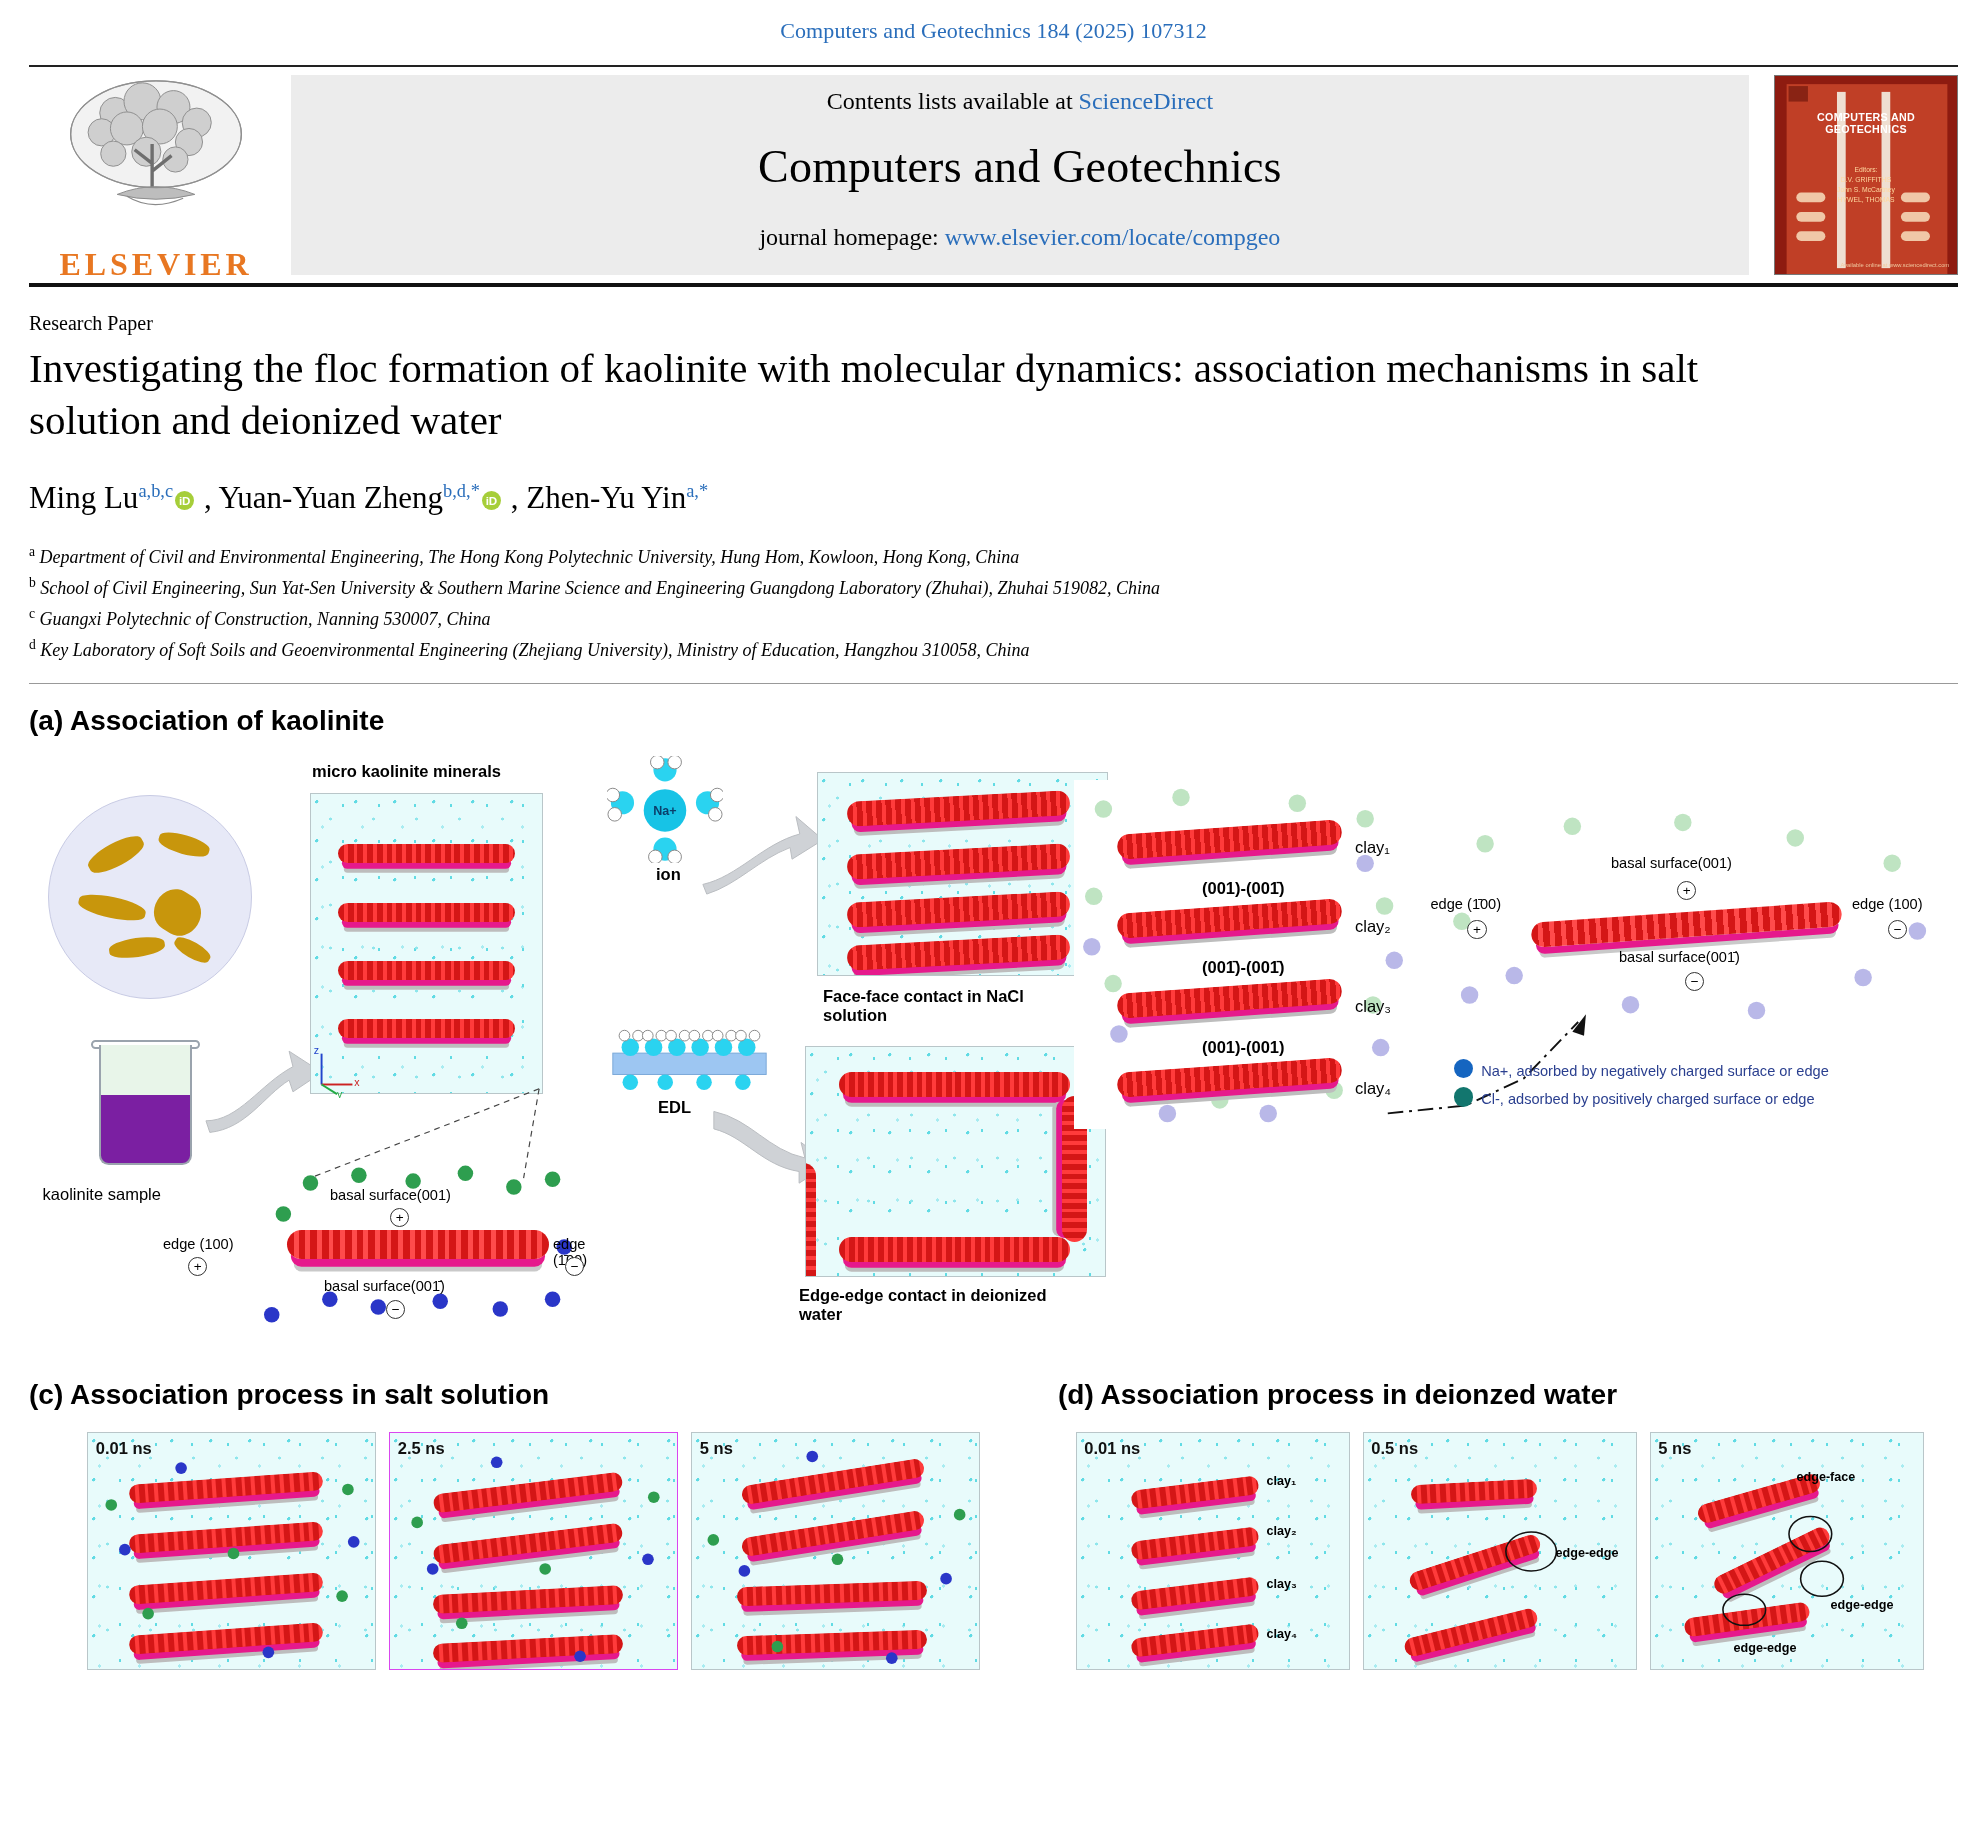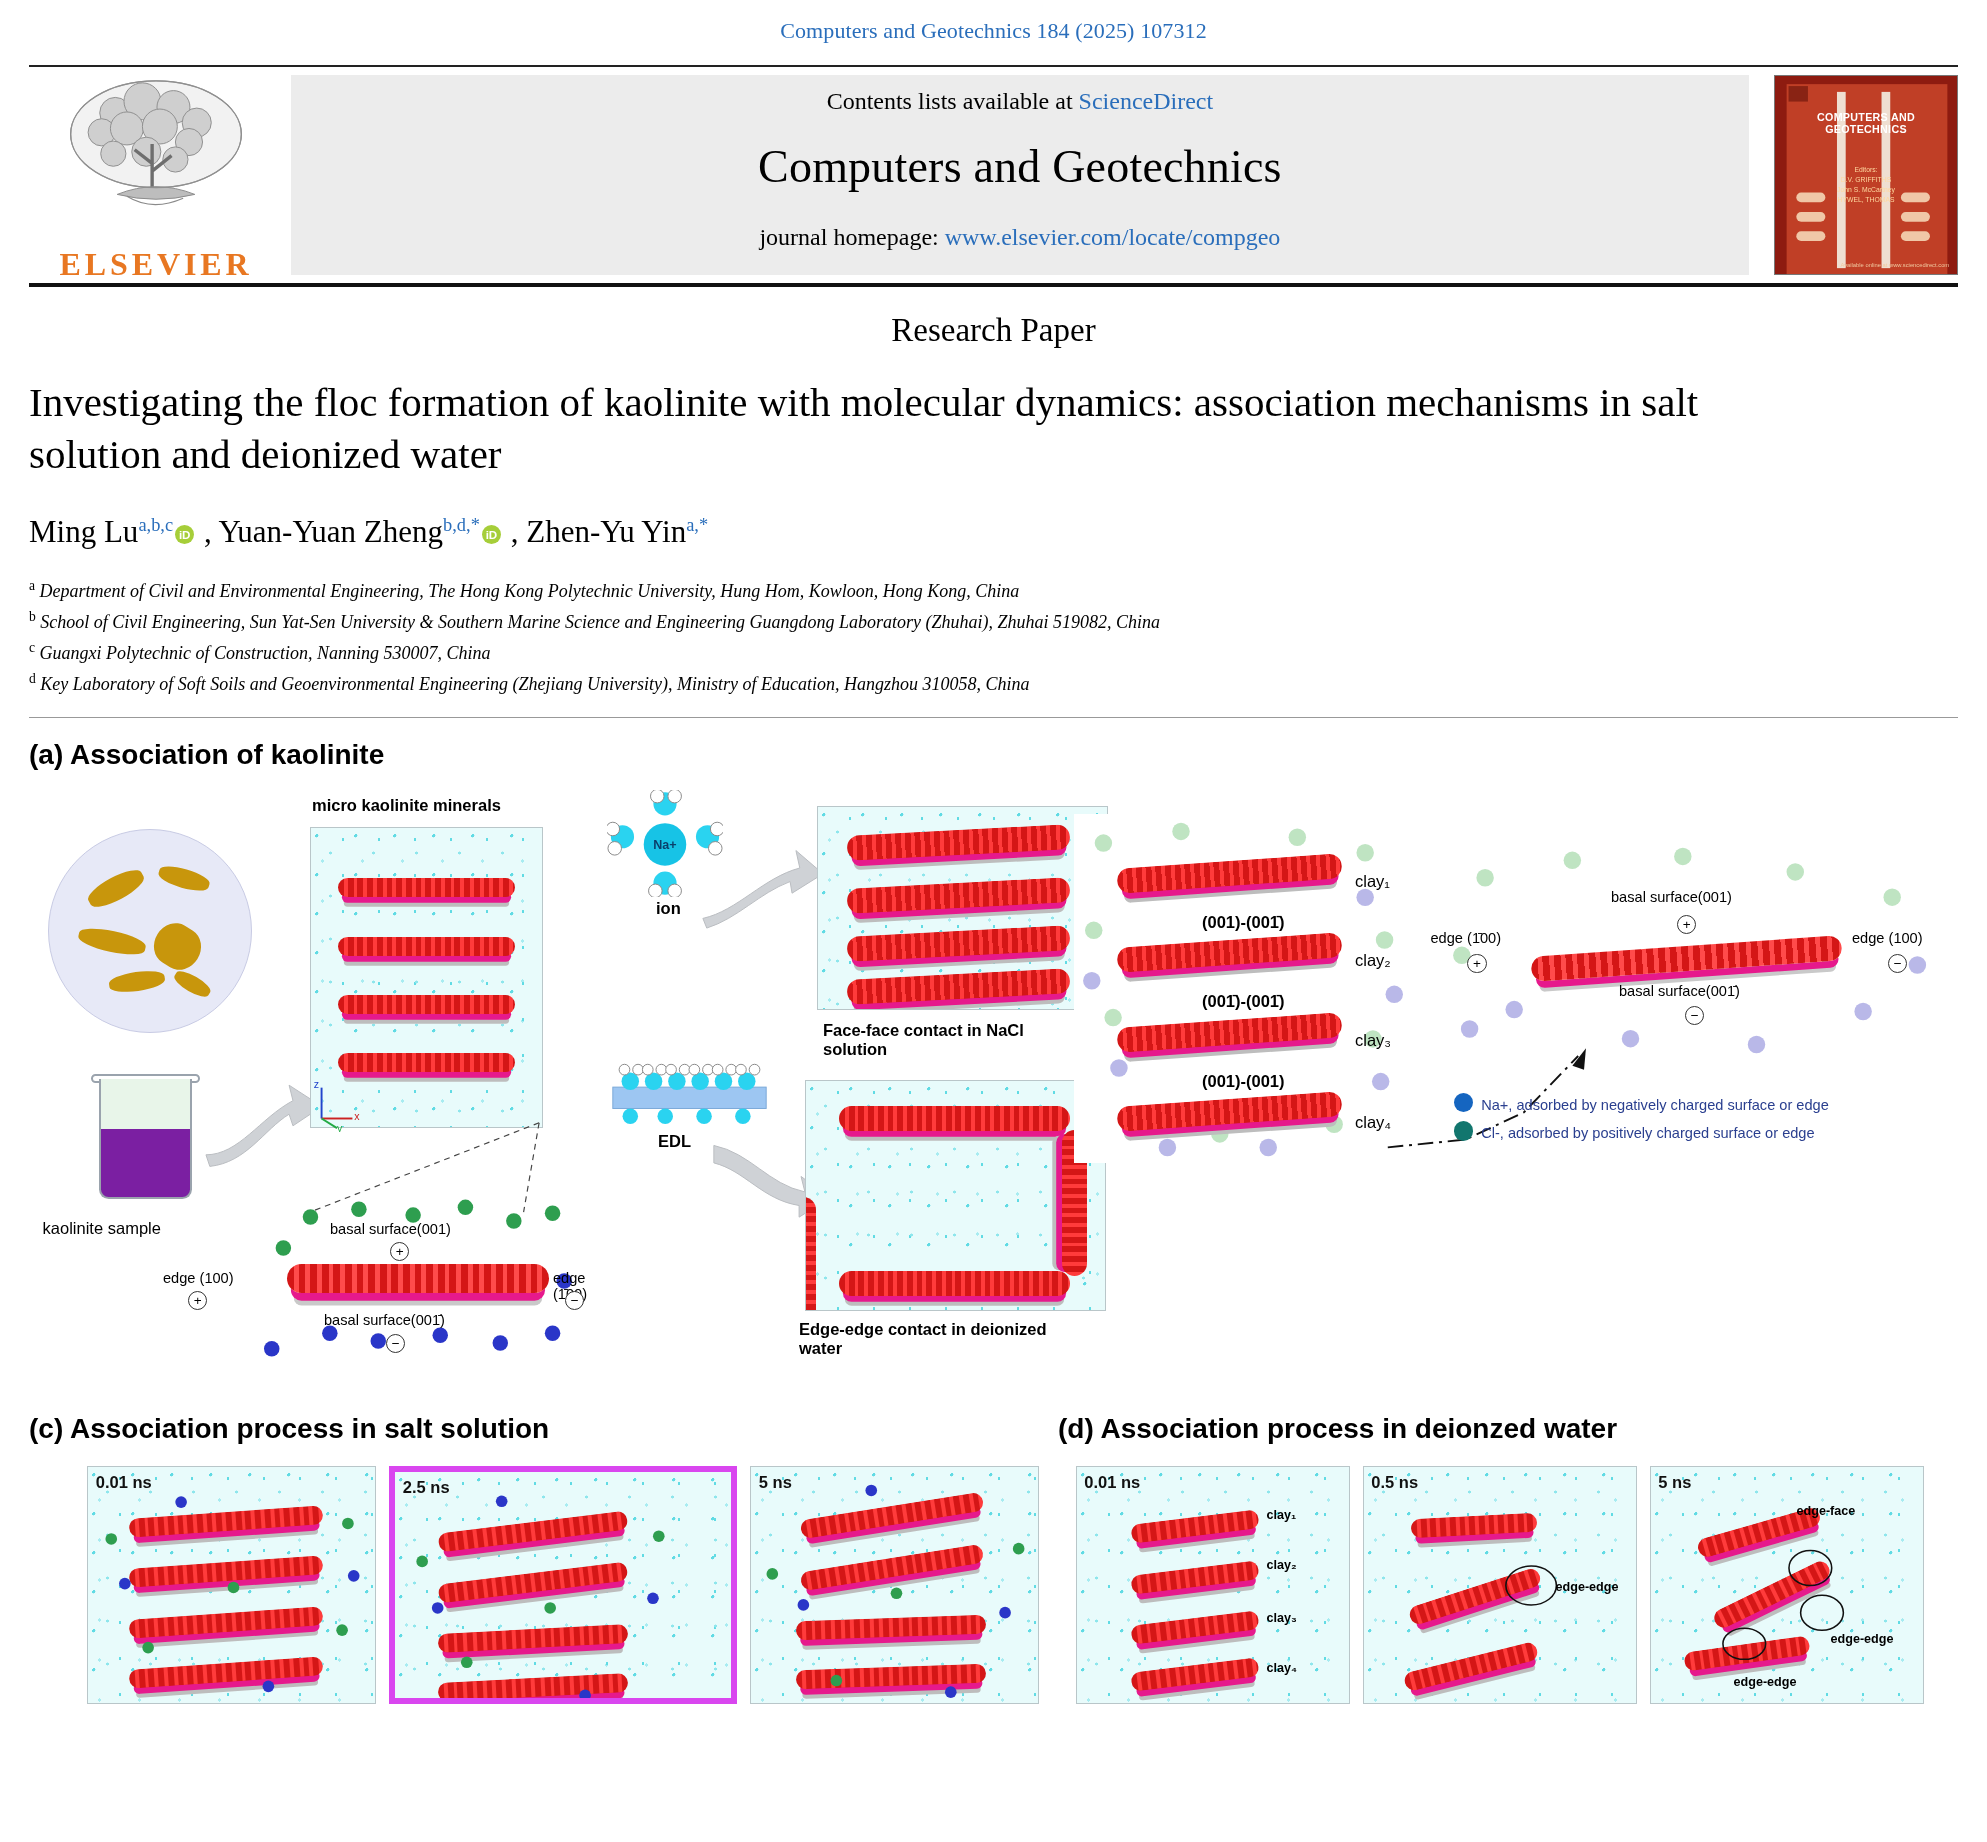--- a/index.html
+++ b/index.html
@@ -90,21 +90,21 @@
     position:absolute; bottom:5.8px; right:7.8px; color:#f0c9a0; font-size:5.8px;
     font-family:"Liberation Sans", sans-serif;
   }
   .banner-rule {
     margin: 0 29px;
     border-top: 4.9px solid #111;
   }
 
   
   .article-head { margin: 25px 29px 0 29px; }
-  .article-type { font-size: 33px; margin-bottom: 27px; text-align: center; }
+  .article-type { font-size: 20px; margin-bottom: 7px; }
   .article-title {
     font-size: 41px;
     line-height: 1.28;
     font-weight: 400;
     margin: 0 0 33px 0;
     max-width: 1708px;
   }
   .authors { font-size: 31px; margin-bottom: 25px; }
   .authors sup { font-size: 18.4px; color: #2a6ebb; }
   .orcid {
@@ -596,21 +596,21 @@
                 </g>
               <g fill="#2a36c8">
                   <circle cx="38" cy="120" r="6"></circle>
                   <circle cx="274" cy="112" r="6"></circle>
                   <circle cx="186" cy="226" r="6"></circle>
                   <circle cx="96" cy="36" r="6"></circle>
                 </g>
             </svg>
           </div>
 
-          <div class="cell water" style="width:348px;height:238px;border:6px solid #d946ef;text-align:center;">
+          <div class="cell water" style="width:289px;height:238px;border:1px solid #d946ef;text-align:center;">
             <div class="ts-label">2.5 ns</div>
             <div class="clay thin" style="left:43px; top:50px; width:190px; transform:rotate(-7deg);"></div>
             <div class="clay thin" style="left:43px; top:101px; width:190px; transform:rotate(-7deg);"></div>
             <div class="clay thin" style="left:43px; top:157px; width:190px; transform:rotate(-3deg);"></div>
             <div class="clay thin" style="left:43px; top:206px; width:190px; transform:rotate(-3deg);"></div>
             <svg style="position:absolute; inset:0;" width="289" height="238" viewBox="0 0 298 245">
               <g fill="#2e9e4f">
                   <circle cx="28" cy="92" r="6"></circle>
                   <circle cx="272" cy="66" r="6"></circle>
                   <circle cx="160" cy="140" r="6"></circle>

